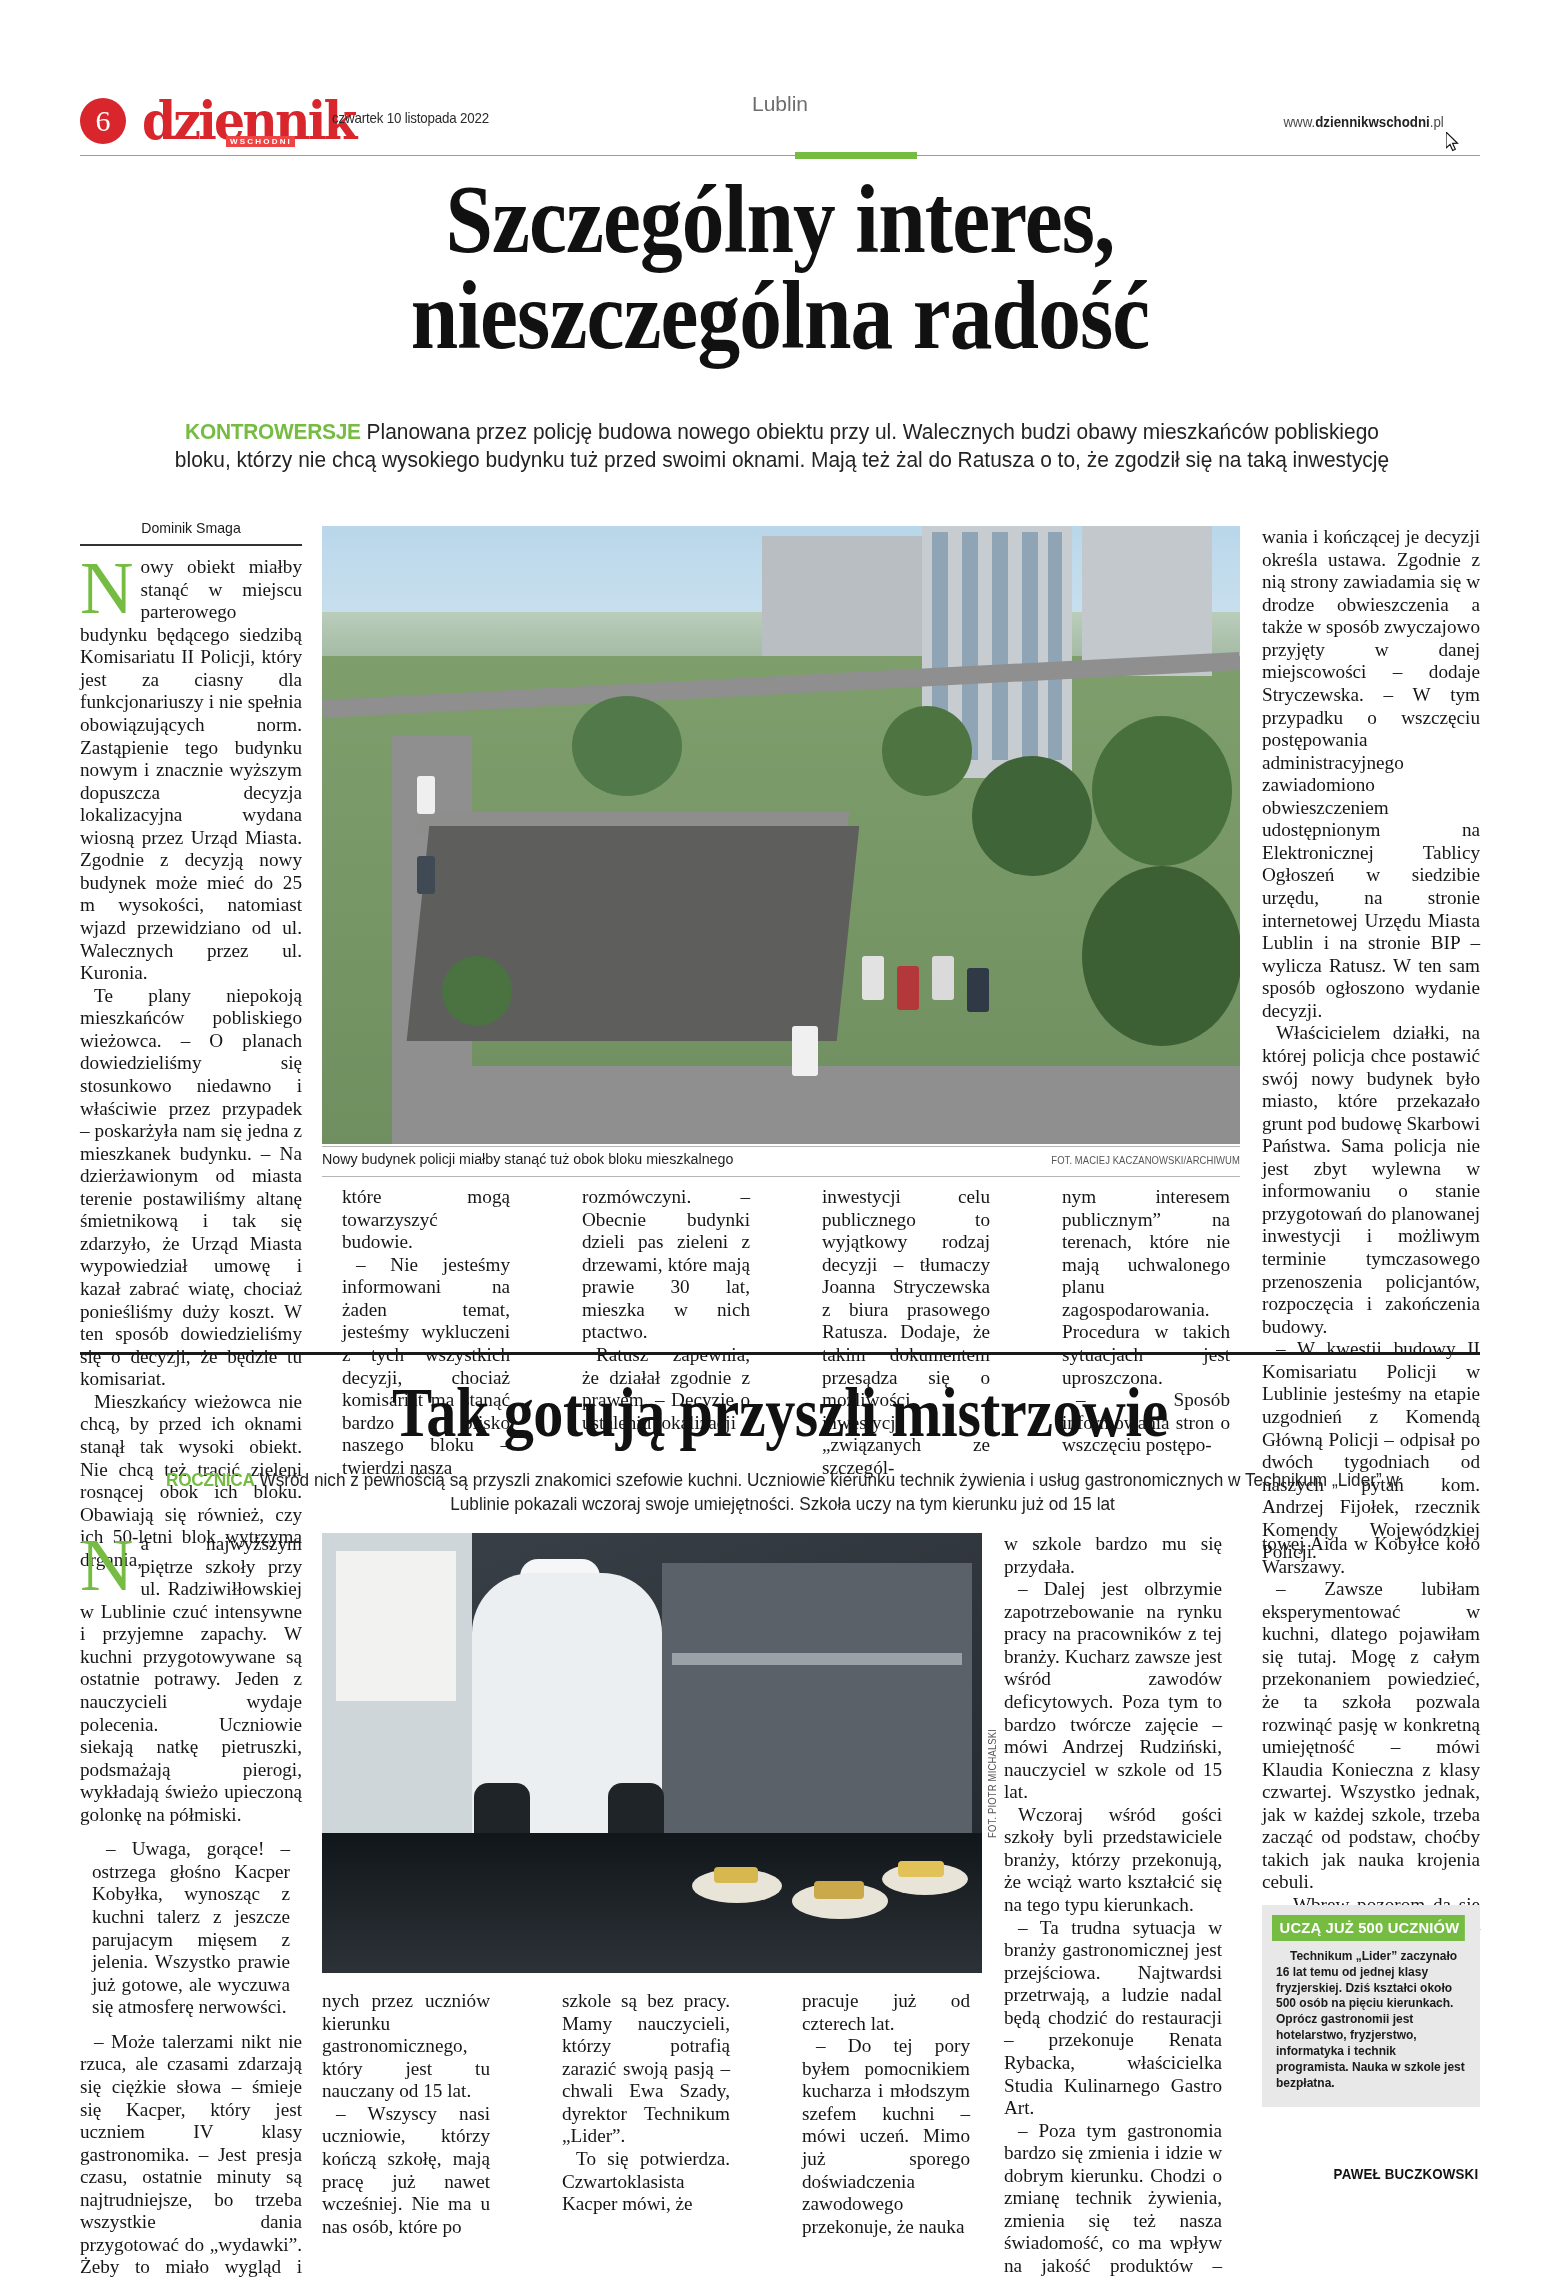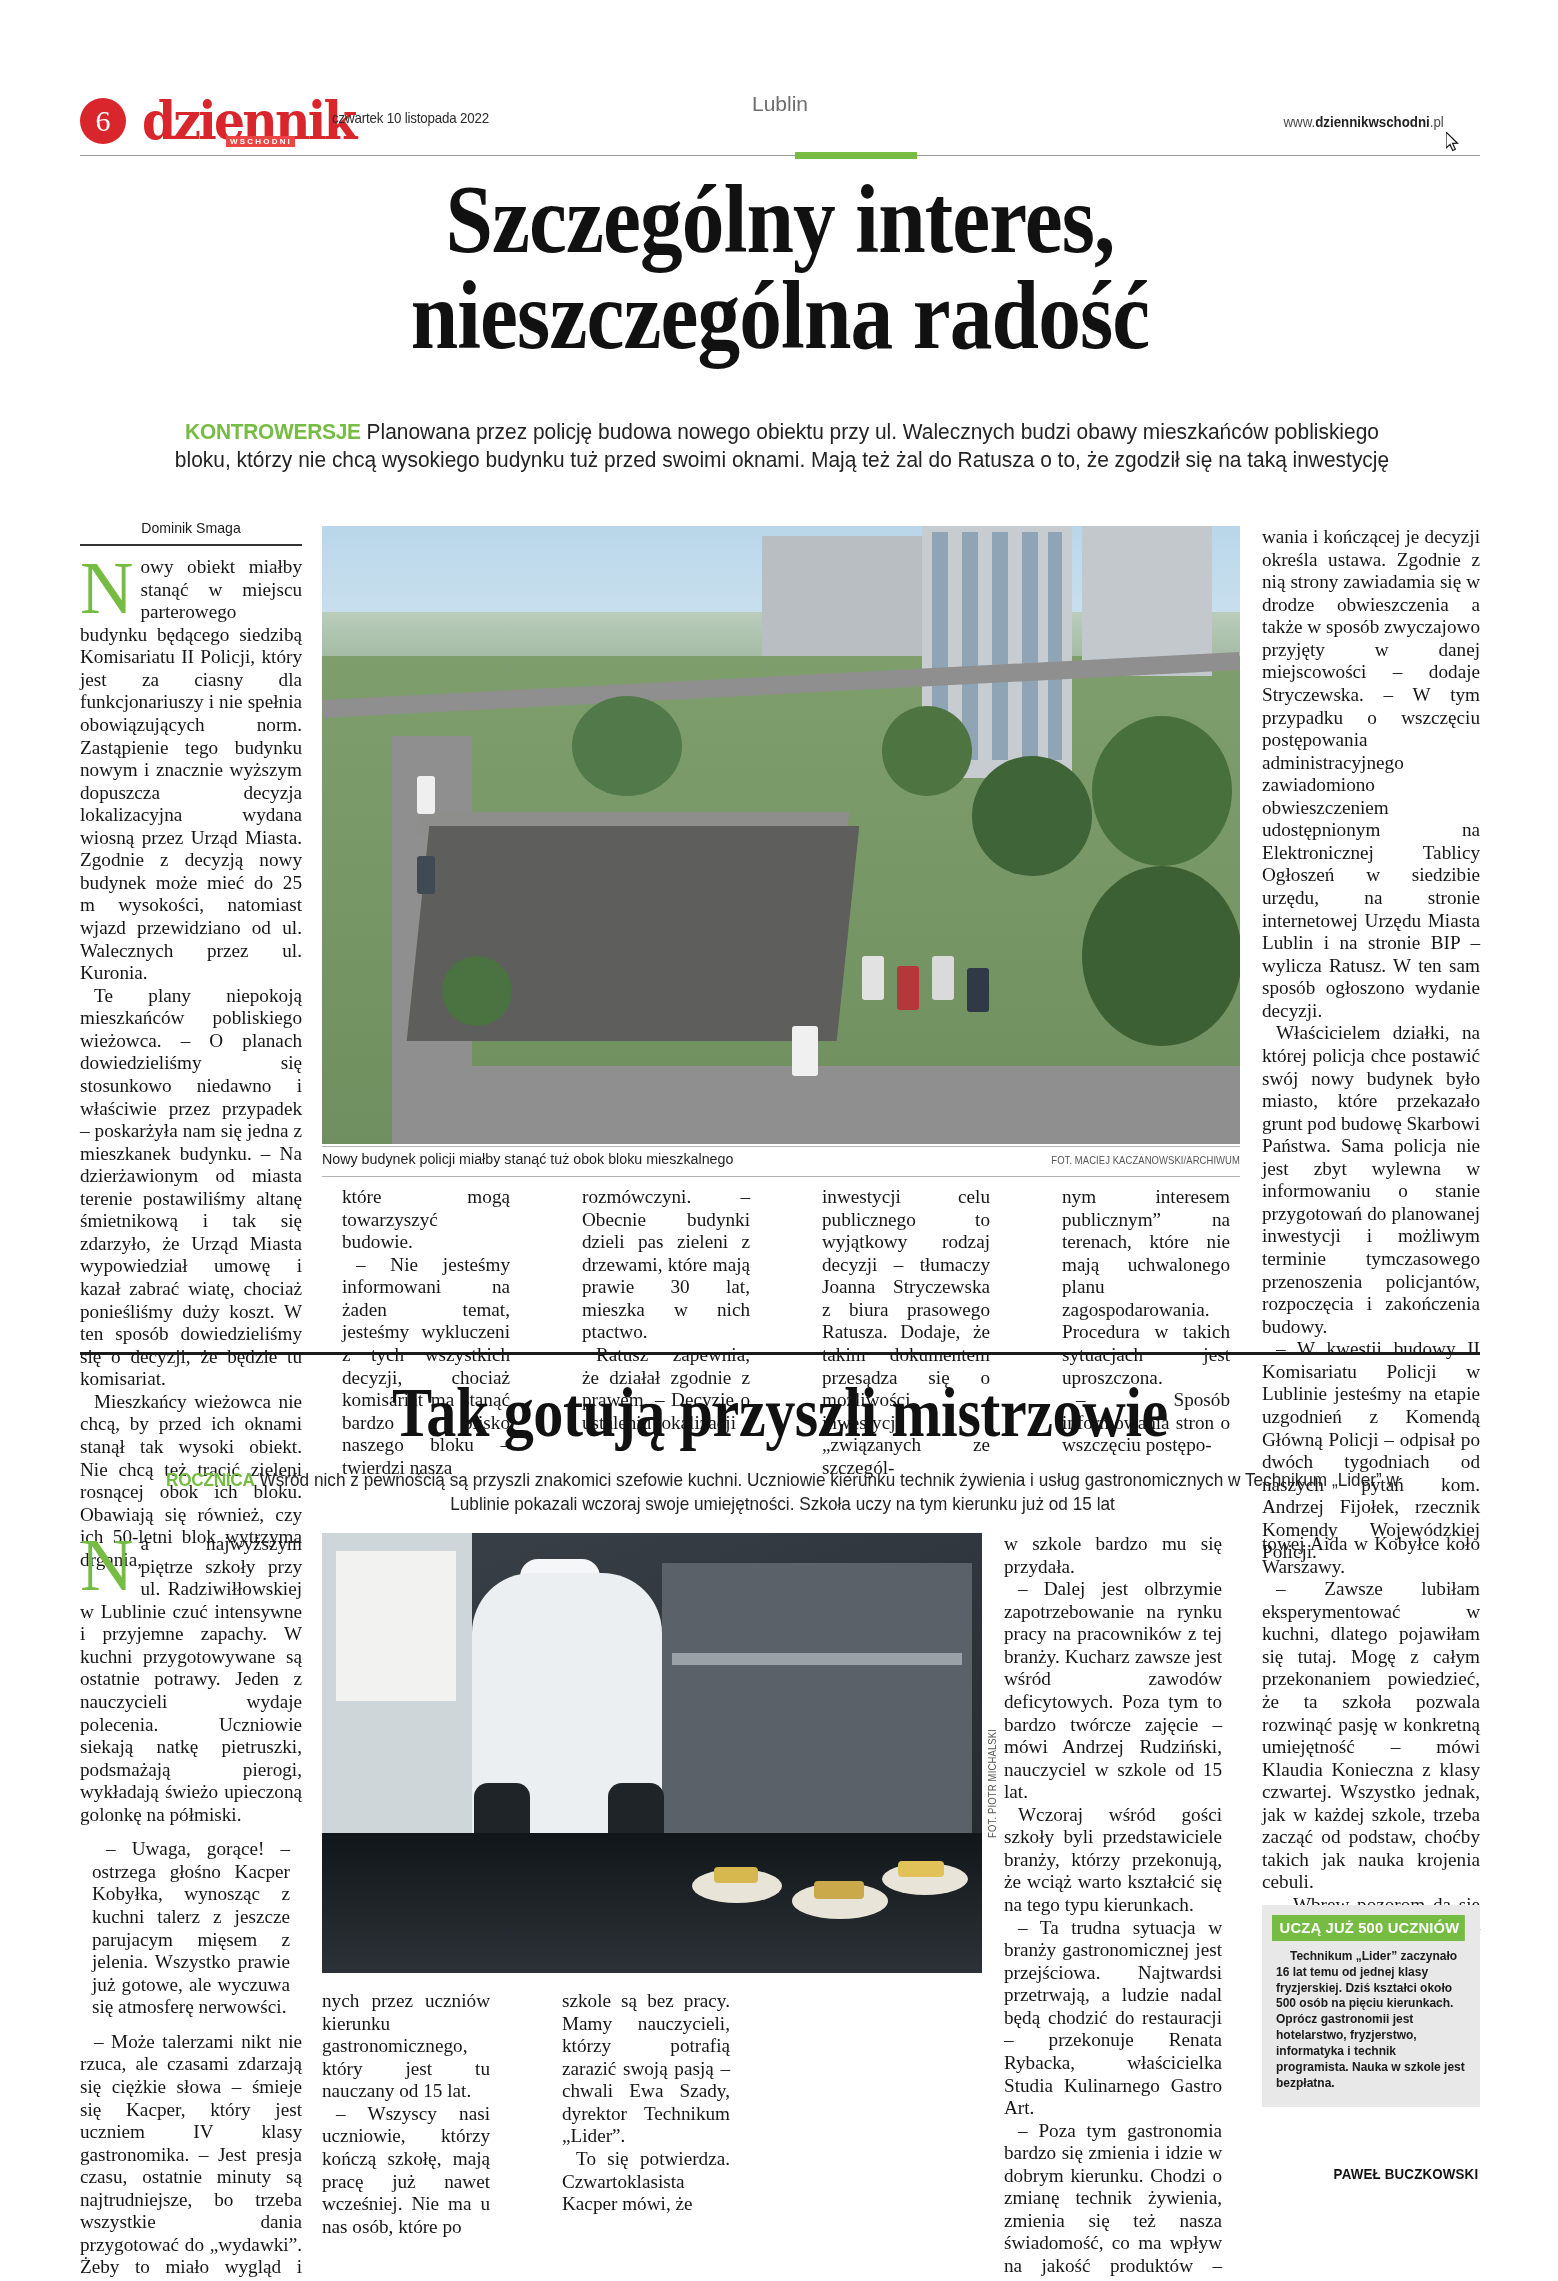--- a/index.html
+++ b/index.html
@@ -422,20 +422,24 @@
   </div>
 
   <div class="a2-low a2-b1">
     <p style="margin:0;">nych przez uczniów kierunku gastronomicznego, który jest tu nauczany od 15 lat.</p>
     <p style="margin:0;text-indent:14px;">– Wszyscy nasi uczniowie, którzy kończą szkołę, mają pracę już nawet wcześniej. Nie ma u nas osób, które po</p>
   </div>
   <div class="a2-low a2-b2">
     <p style="margin:0;">szkole są bez pracy. Mamy nauczycieli, którzy potrafią zarazić swoją pasją – chwali Ewa Szady, dyrektor Technikum „Lider”.</p>
     <p style="margin:0;text-indent:14px;">To się potwierdza. Czwartoklasista Kacper mówi, że</p>
   </div>
+  <div class="a2-low a2-b3">
+    <p style="margin:0;">pracuje już od czterech lat.</p>
+    <p style="margin:0;text-indent:14px;">– Do tej pory byłem pomocnikiem kucharza i młodszym szefem kuchni – mówi uczeń. Mimo już sporego doświadczenia zawodowego przekonuje, że nauka</p>
+  </div>
 
   <div class="infobox">
     <div class="infobox-title">UCZĄ JUŻ 500 UCZNIÓW</div>
     <div class="infobox-body">Technikum „Lider” zaczynało 16 lat temu od jednej klasy fryzjerskiej. Dziś kształci około 500 osób na pięciu kierunkach. Oprócz gastronomii jest hotelarstwo, fryzjerstwo, informatyka i technik programista. Nauka w szkole jest bezpłatna.</div>
   </div>
 
   <div class="a2-byline">PAWEŁ BUCZKOWSKI</div>
 
 </div>
 

